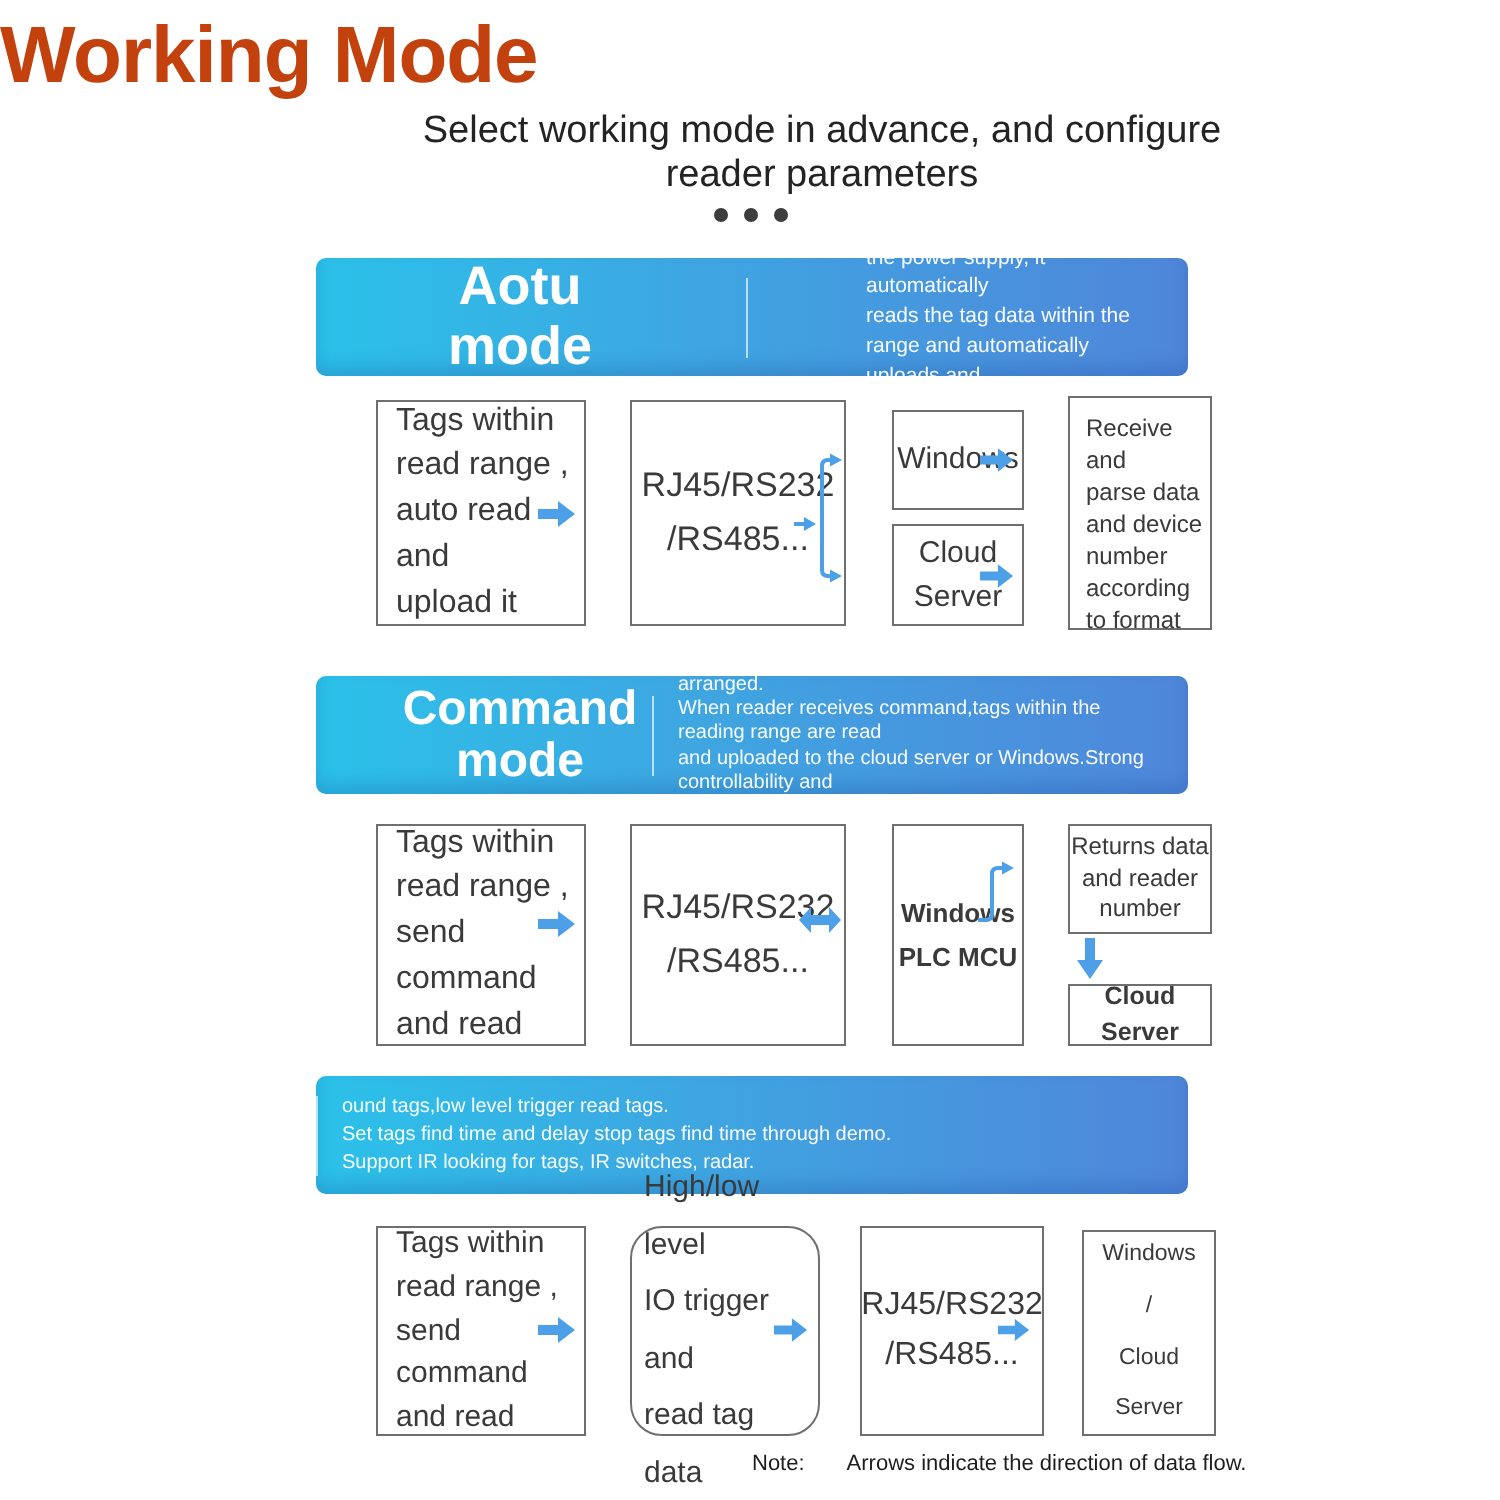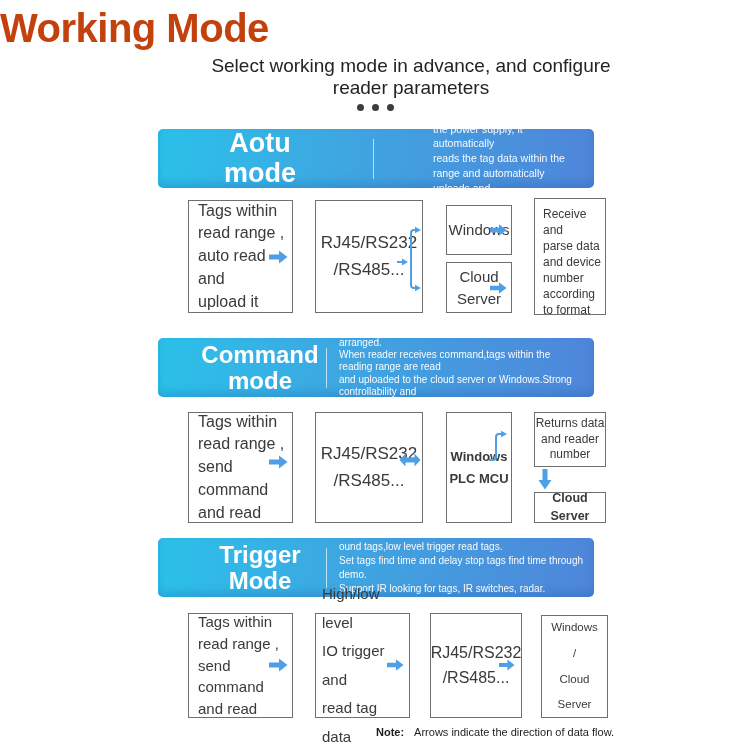--- a/index.html
+++ b/index.html
@@ -37,21 +37,21 @@
     position:absolute;background:#fff;border:1px solid #6f6f6f;color:#3a3a3a;
     display:flex;align-items:center;justify-content:center;text-align:center;
     white-space:pre-line;box-sizing:border-box;line-height:1.42;margin-left:25px;
   }
   .fbox.vl{justify-content:flex-start;text-align:left;}
   .fbox.tl{align-items:flex-start;justify-content:flex-start;text-align:left;}
   .conn{position:absolute;display:block;}
   .note{
     position:absolute;top:726px;left:376px;font-size:11px;color:#1d1d1d;
   }
-  .note .note-label{font-weight:700;margin-right:10px;}
+  .note .note-label{font-weight:400;margin-right:21px;}
 </style>
 </head>
 <body>
 
 <div id="canvas">
 
   <h1 class="page-title">Working Mode</h1>
   <p class="subtitle multiline">Select working mode in advance, and configure
 reader parameters</p>
   <div class="dots">
@@ -144,39 +144,37 @@
 and reader
 number</div>
 
   <svg class="conn" style="left:538px;top:469px;" width="14" height="21" viewBox="0 0 14 21">
     <path d="M4.5 0 L9.5 0 L9.5 11 L13.5 11 L7 20.5 L0.5 11 L4.5 11 Z" fill="#4D9FE8"></path>
   </svg>
 
   <div class="fbox" style="left:509px;top:492px;width:72px;height:31px;font-size:12.5px;font-weight:700;">Cloud Server</div>
 
   <div class="banner" style="top:538px;">
-    <div class="banner-title multiline" style="font-size:24px;">Trigger
-Mode</div>
     <div class="banner-divider"></div>
     <div class="banner-desc multiline" style="font-size:10px;line-height:1.4;">ound tags,low level trigger read tags.
 Set tags find time and delay stop tags find time through demo.
 Support IR looking for tags, IR switches, radar.</div>
   </div>
 
   <div class="fbox vl" style="left:163px;top:613px;width:105px;height:105px;font-size:15px;padding-left:9px;line-height:1.45;">Tags within
 read range ,
 send
 command
 and read</div>
 
   <svg class="conn" style="left:269px;top:658px;" width="19" height="14" viewBox="0 0 19 14">
     <path d="M0 4.5 L10 4.5 L10 0.5 L18.5 7 L10 13.5 L10 9.5 L0 9.5 Z" fill="#4D9FE8"></path>
   </svg>
 
-  <div class="fbox vl" style="left:290px;top:613px;width:95px;height:105px;font-size:15px;line-height:1.9;padding-left:6px;">High/low level
+  <div class="fbox vl" style="left:290px;top:613px;width:95px;height:105px;font-size:15px;line-height:1.9;padding-left:6px;border-radius:16px;">High/low level
 IO trigger and
 read tag data</div>
 
   <svg class="conn" style="left:387px;top:658px;" width="17" height="14" viewBox="0 0 19 14">
     <path d="M0 4.5 L10 4.5 L10 0.5 L18.5 7 L10 13.5 L10 9.5 L0 9.5 Z" fill="#4D9FE8"></path>
   </svg>
 
   <div class="fbox" style="left:405px;top:613px;width:92px;height:105px;font-size:16px;line-height:1.55;">RJ45/RS232
 /RS485...</div>
 

